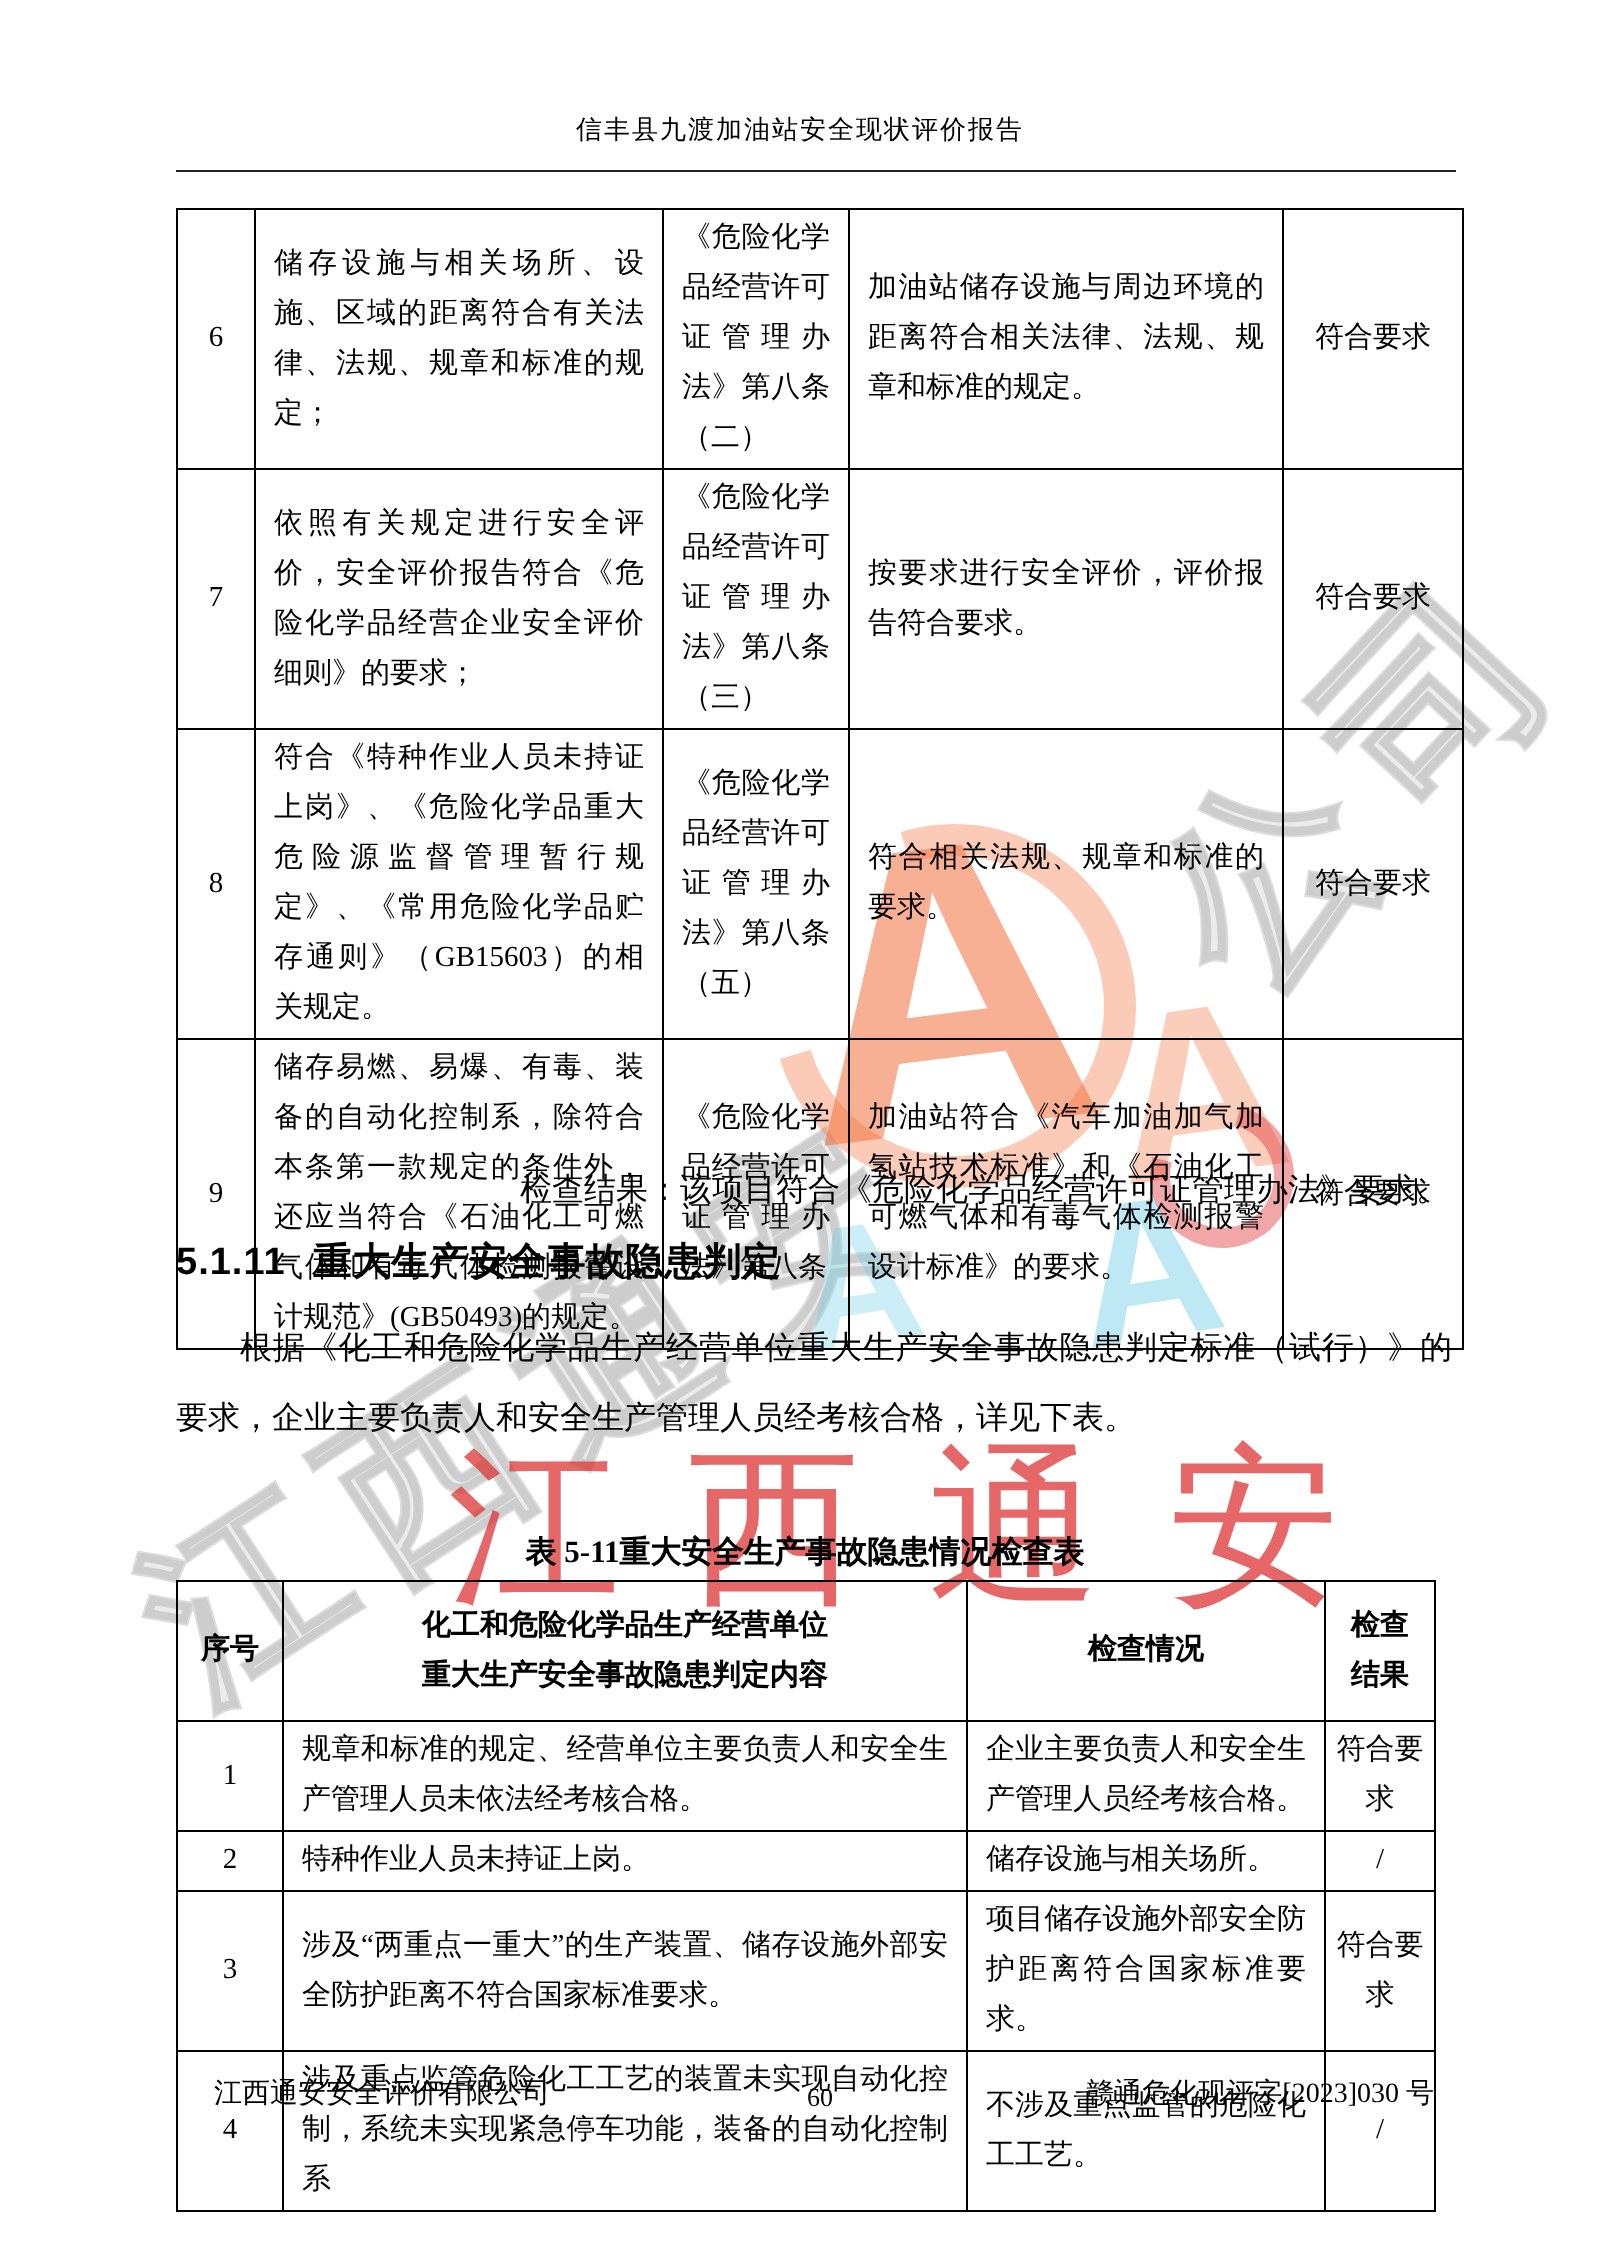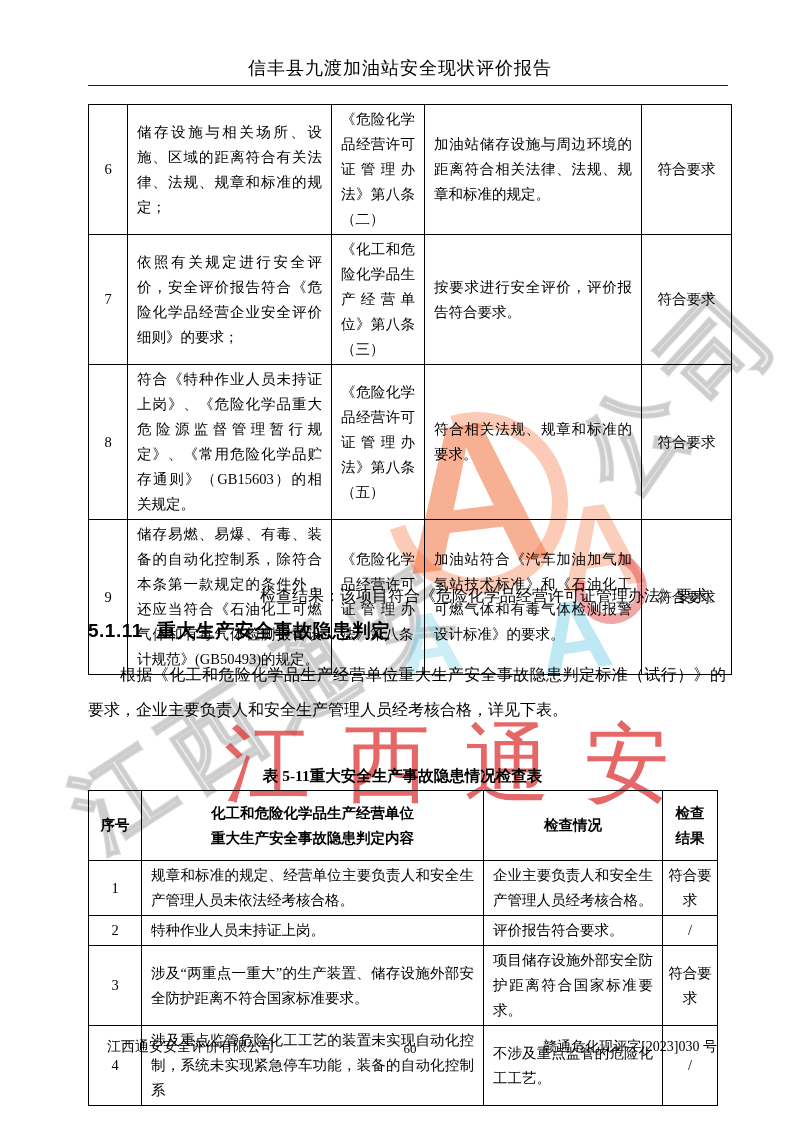--- a/index.html
+++ b/index.html
@@ -7,21 +7,21 @@
     width:800px;height:1131px;position:relative;overflow:hidden;
     background:#ffffff;color:#000;
     font-family:"Liberation Serif","DejaVu Serif",serif;
   }
   .layer-wm{position:absolute;inset:0;z-index:1;pointer-events:none;}
   .layer-content{position:absolute;inset:0;z-index:2;}
 
   
   .hdr-title{
     position:absolute;top:56px;left:0;width:800px;text-align:center;
-    font-size:18px;letter-spacing:1px;
+    font-size:13px;letter-spacing:1px;
   }
   .hdr-rule{position:absolute;top:85px;left:88px;width:640px;border-top:1.5px solid #222;}
 
   
   table{border-collapse:collapse;table-layout:fixed;position:absolute;}
   td,th{border:1px solid #000;box-sizing:border-box;vertical-align:middle;
         font-size:14.5px;line-height:25px;padding:2px 9px;font-weight:normal;}
   .cell-center{text-align:center;padding:2px 2px;}
   .cell-left{text-align:justify;}
   #t1{top:104px;left:88px;width:643px;}
@@ -122,21 +122,21 @@
       <tr>
         <td class="cell-center">6</td>
         <td class="cell-left">储存设施与相关场所、设施、区域的距离符合有关法律、法规、规章和标准的规定；</td>
         <td class="cell-left">《危险化学品经营许可证管理办法》第八条（二）</td>
         <td class="cell-left">加油站储存设施与周边环境的距离符合相关法律、法规、规章和标准的规定。</td>
         <td class="cell-center">符合要求</td>
       </tr>
       <tr>
         <td class="cell-center">7</td>
         <td class="cell-left">依照有关规定进行安全评价，安全评价报告符合《危险化学品经营企业安全评价细则》的要求；</td>
-        <td class="cell-left">《化工和危险化学品生产经营单位》第八条（三）</td>
+        <td class="cell-left">《危险化学品经营许可证管理办法》第八条（三）</td>
         <td class="cell-left">按要求进行安全评价，评价报告符合要求。</td>
         <td class="cell-center">符合要求</td>
       </tr>
       <tr>
         <td class="cell-center">8</td>
         <td class="cell-left">符合《特种作业人员未持证上岗》、《危险化学品重大危险源监督管理暂行规定》、《常用危险化学品贮存通则》（GB15603）的相关规定。</td>
         <td class="cell-left">《危险化学品经营许可证管理办法》第八条（五）</td>
         <td class="cell-left">符合相关法规、规章和标准的要求。</td>
         <td class="cell-center">符合要求</td>
       </tr>
@@ -184,21 +184,21 @@
       </tr>
       <tr class="r1">
         <td class="cell-center">1</td>
         <td class="cell-left">规章和标准的规定、经营单位主要负责人和安全生产管理人员未依法经考核合格。</td>
         <td class="cell-left">企业主要负责人和安全生产管理人员经考核合格。</td>
         <td class="cell-center">符合要求</td>
       </tr>
       <tr class="r2">
         <td class="cell-center">2</td>
         <td class="cell-left">特种作业人员未持证上岗。</td>
-        <td class="cell-left">评价报告符合要求。</td>
+        <td class="cell-left">储存设施与相关场所。</td>
         <td class="cell-center">/</td>
       </tr>
       <tr class="r3">
         <td class="cell-center">3</td>
         <td class="cell-left">涉及“两重点一重大”的生产装置、储存设施外部安全防护距离不符合国家标准要求。</td>
         <td class="cell-left">项目储存设施外部安全防护距离符合国家标准要求。</td>
         <td class="cell-center">符合要求</td>
       </tr>
       <tr class="r4">
         <td class="cell-center">4</td>

